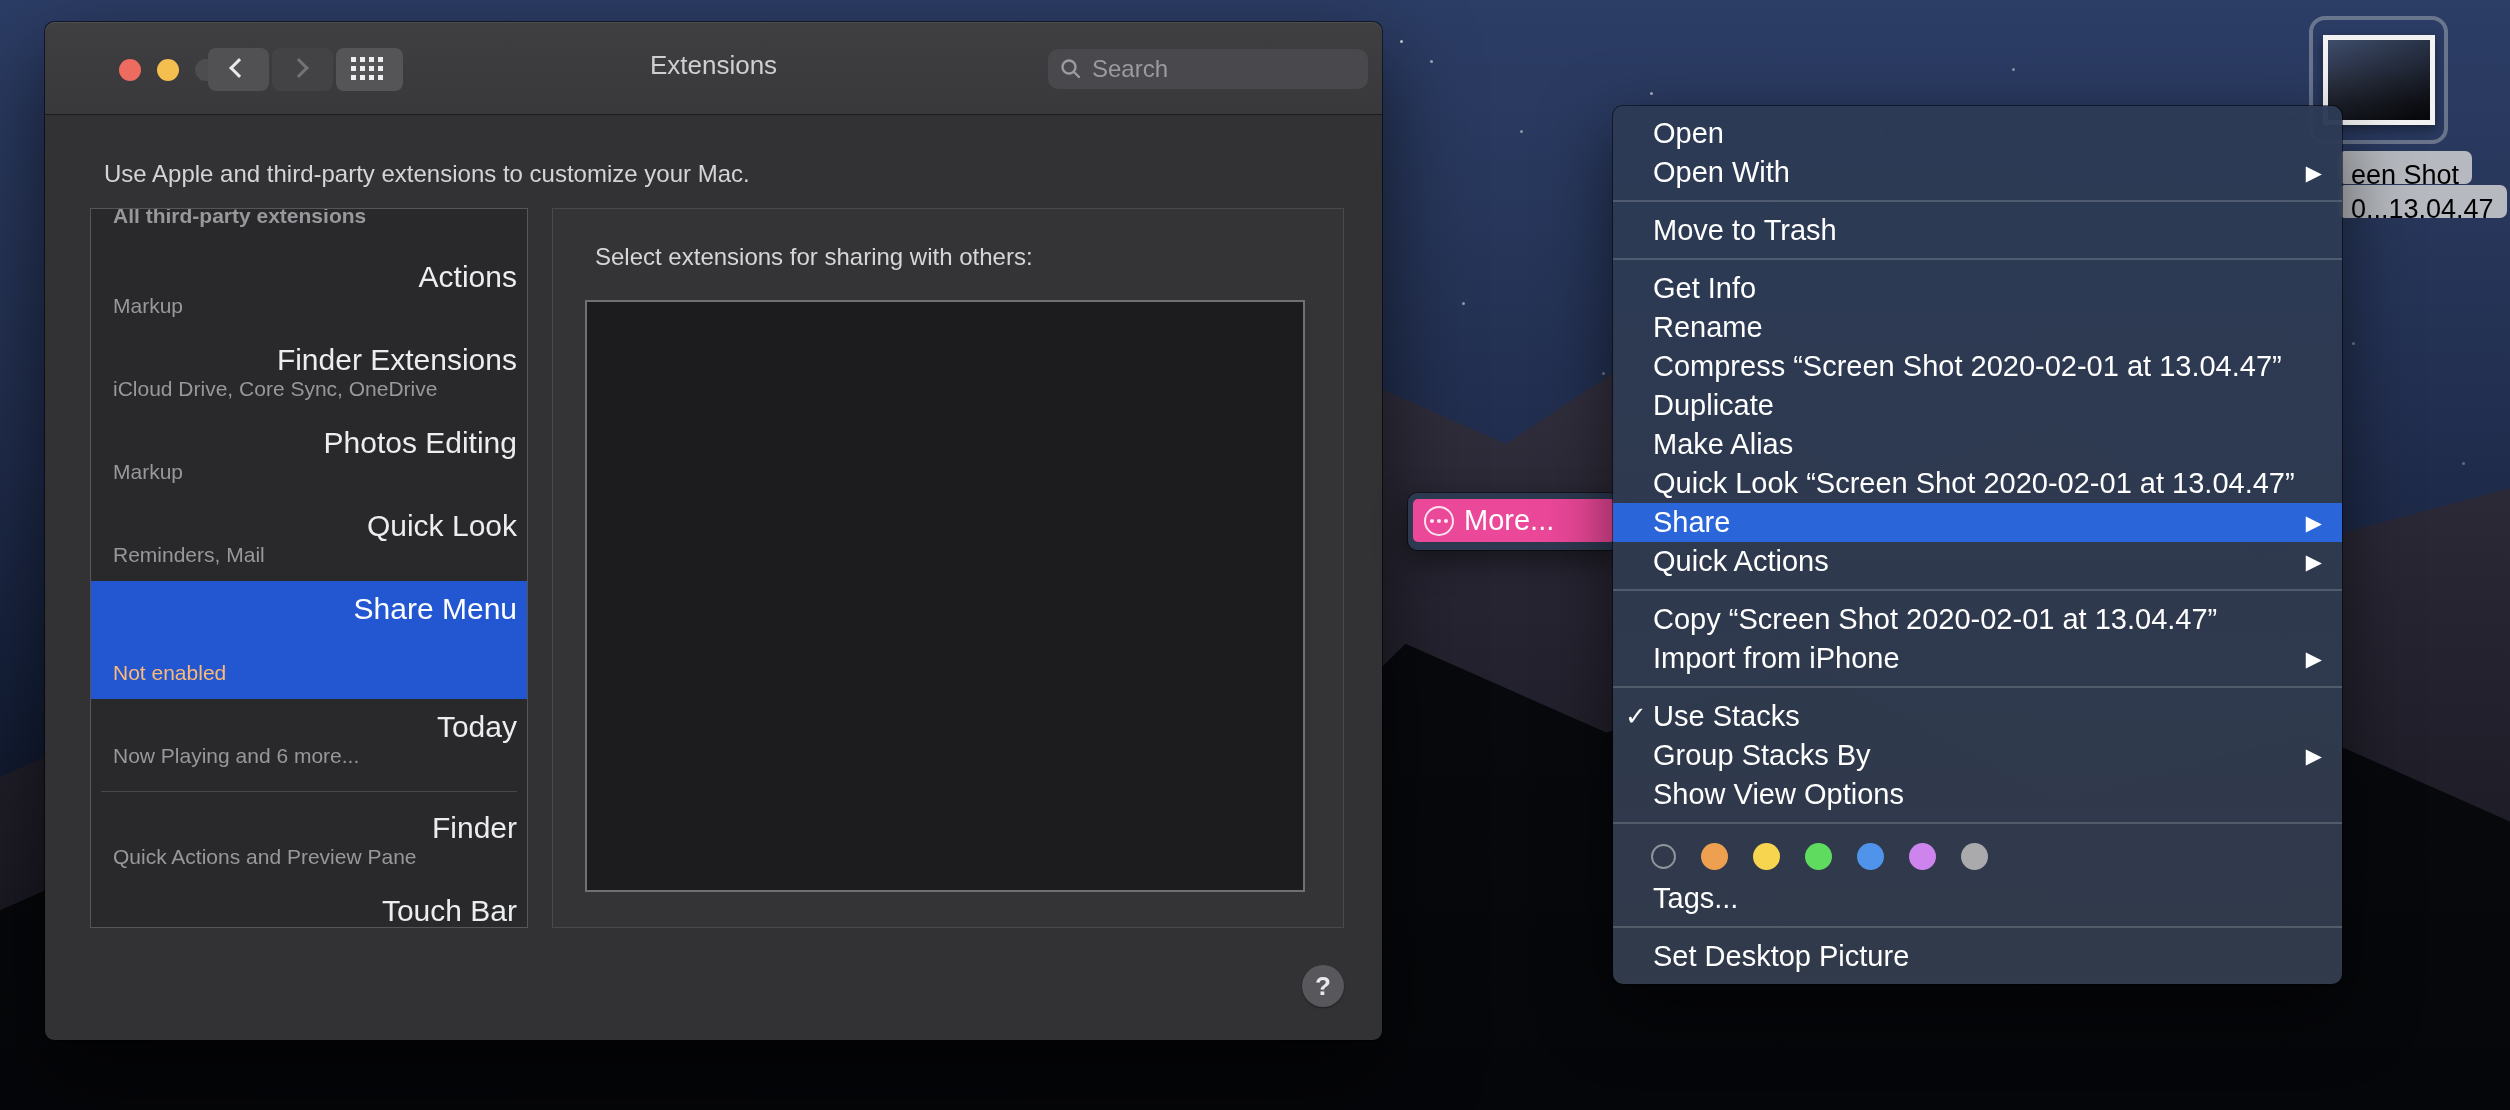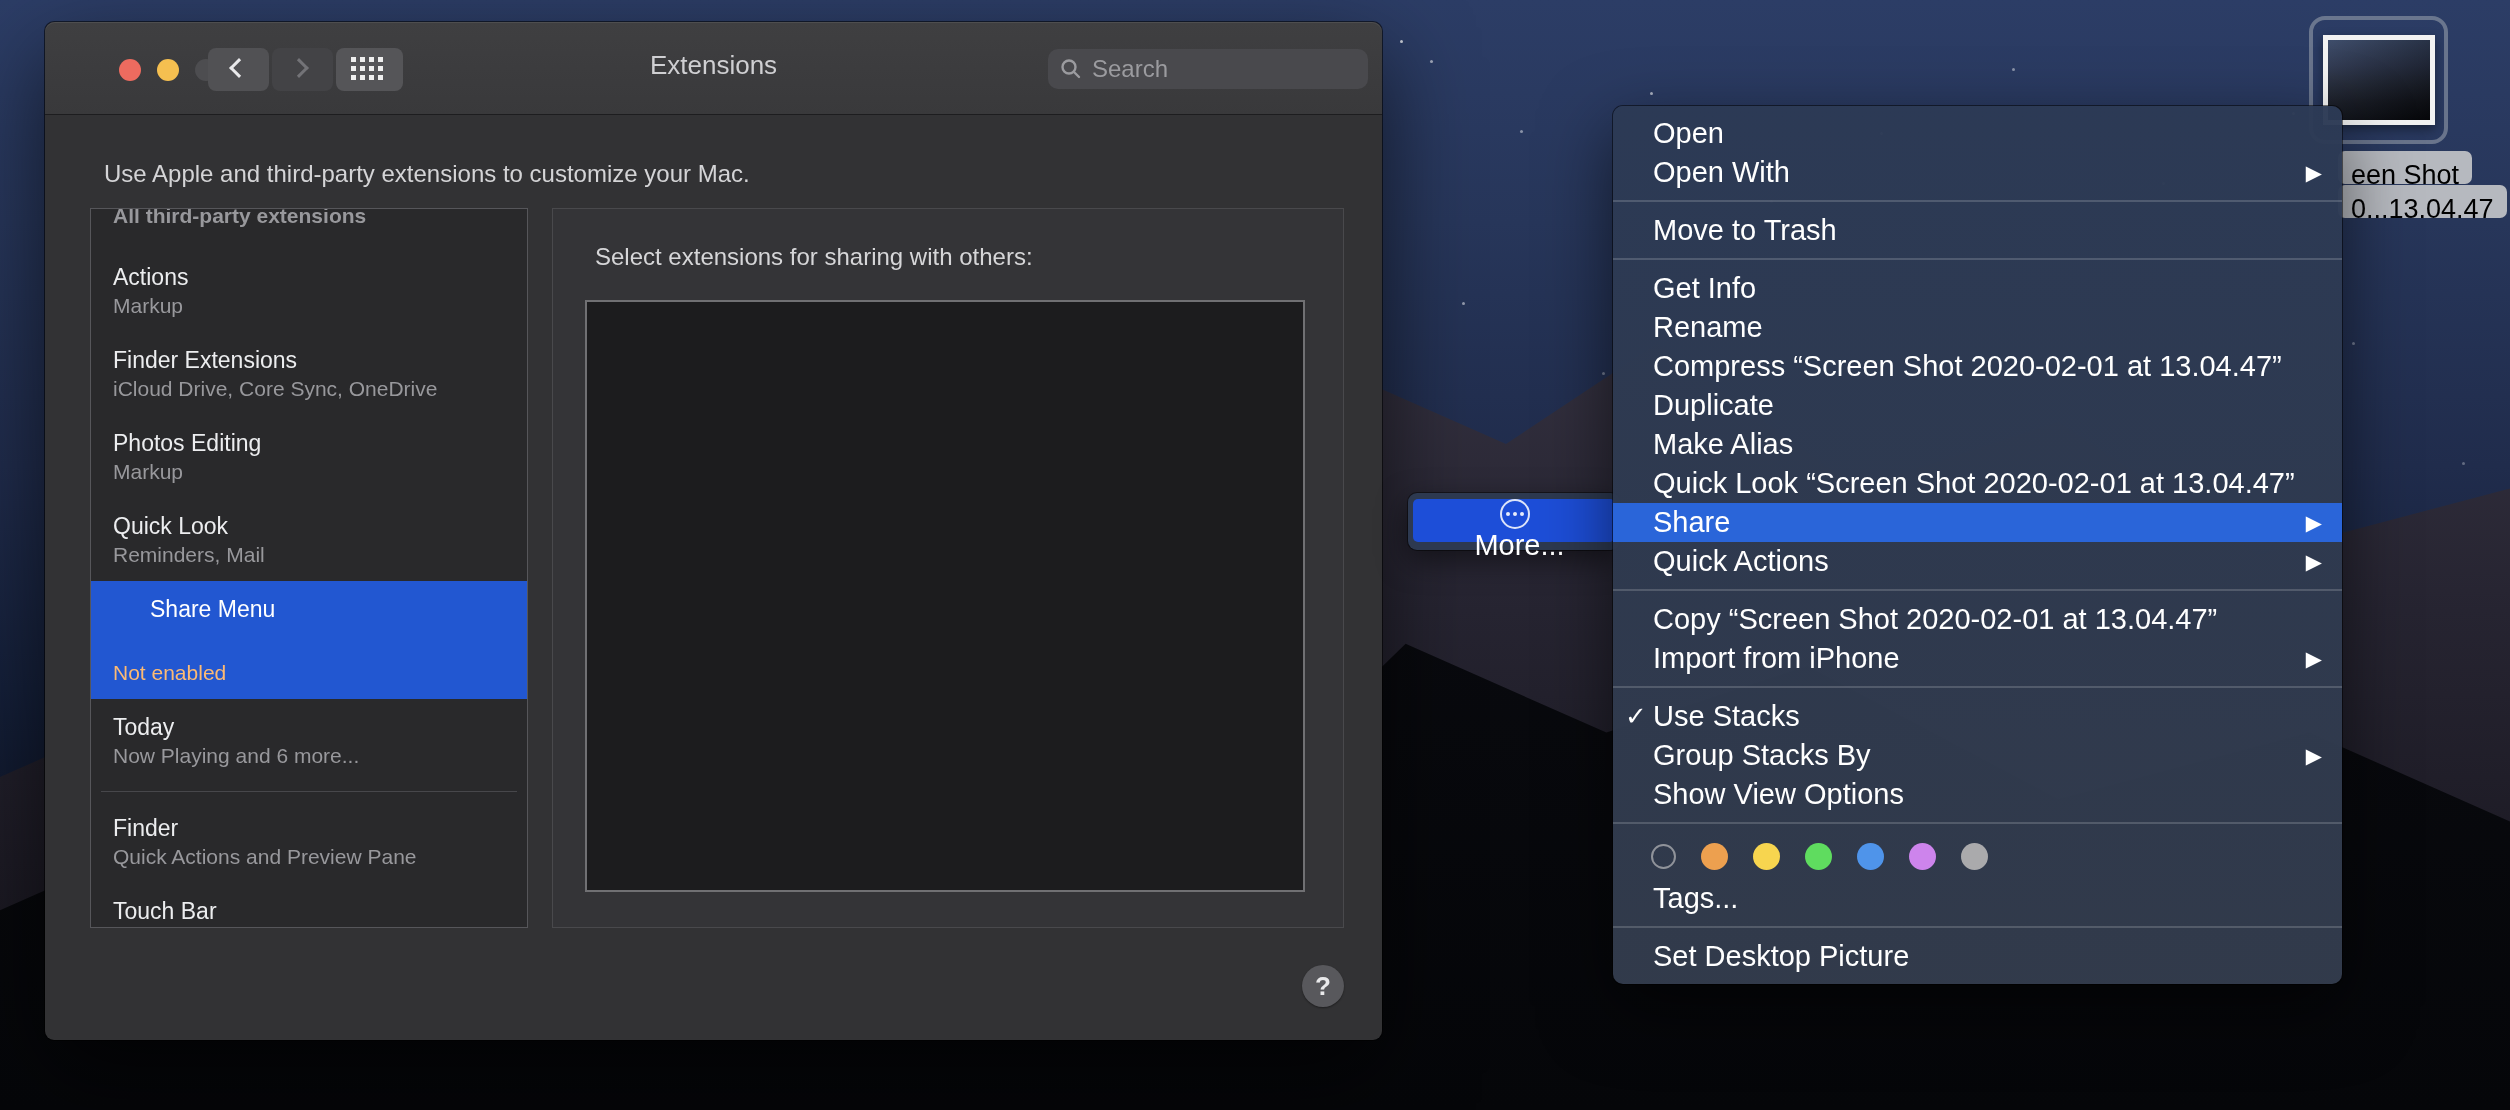--- a/index.html
+++ b/index.html
@@ -52,37 +52,37 @@
   .search{position:absolute;left:1003px;top:27px;width:320px;height:40px;border-radius:10px;background:#49494d;display:flex;align-items:center;padding:0 12px;}
   .search svg{flex:0 0 auto;margin-right:8px;}
   .search input{background:transparent;border:none;outline:none;color:#c9c9cc;font-size:24px;width:100%;}
   .search input::placeholder{color:#9b9b9f;}
   .subtitle{position:absolute;left:59px;top:129px;font-size:24px;color:#d4d4d6;margin-top:9px;}
   
   .sidebar{position:absolute;left:45px;top:186px;width:438px;height:720px;background:#29292b;border:1px solid #56565a;overflow:hidden;}
   .sb-partial{height:40px;overflow:hidden;padding-left:22px;}
   .sb-partial .s{margin-top:-7px;font-weight:bold;}
   .sb-row{padding:13px 10px 13px 22px;}
-  .sb-row .t{font-size:23px;line-height:30px;color:#ecedef;}
+  .sb-row .t{font-size:30px;line-height:30px;color:#ecedef;text-align:right;}
   .sb-row .s,.sb-partial .s{font-size:21px;line-height:27px;color:#98989c;display:block;}
   .sb-row.sel{background:#2257d1;}
   .sb-row.sel .t{color:#ffffff;margin-left:37px;}
   .sb-row.sel .s{color:#fdba74;margin-top:35px;}
   .sb-div{height:1px;background:#47474b;margin:9px 10px 8px 10px;}
   
   .rpanel{position:absolute;left:507px;top:186px;width:792px;height:720px;background:#343437;border:1px solid #49494c;padding-left:48px;}
   .rpanel .heading{position:absolute;left:42px;top:34px;font-size:24px;color:#d6d6d8;}
   .rpanel .listbox{position:absolute;left:32px;top:91px;width:720px;height:592px;background:#1c1c1e;border:2px solid #707073;}
   .helpbtn{position:absolute;left:1257px;top:943px;width:42px;height:42px;border-radius:50%;background:#58585c;
     color:#e9e9eb;font-size:26px;font-weight:700;text-align:center;line-height:42px;box-shadow:0 1px 2px rgba(0,0,0,.4);}
   
   .more-panel{position:absolute;left:1408px;top:493px;width:212px;height:57px;z-index:4;background:#2d3950;border-radius:9px;
     box-shadow:0 10px 30px rgba(0,0,0,.5),0 0 0 1px rgba(0,0,0,.45);}
-  .more-item{position:absolute;left:5px;top:6px;right:5px;height:43px;border-radius:5px;background:#1d4ed8;
-    display:flex;align-items:center;padding-left:11px;color:#fff;font-size:29px;flex-direction:column;}
+  .more-item{position:absolute;left:5px;top:6px;right:5px;height:43px;border-radius:5px;background:#ec4899;
+    display:flex;align-items:center;padding-left:11px;color:#fff;font-size:29px;}
   .more-ellipsis{width:30px;height:30px;border-radius:50%;border:2px solid rgba(255,255,255,.85);margin-right:10px;
     display:flex;align-items:center;justify-content:center;gap:3px;flex:0 0 auto;}
   .more-ellipsis i{width:4px;height:4px;border-radius:50%;background:rgba(255,255,255,.9);}
   
   .cmenu{position:absolute;left:1613px;top:106px;width:729px;z-index:5;padding:8px 0;border-radius:10px;
     background:linear-gradient(180deg,rgba(44,58,85,.97) 0%,rgba(47,58,79,.97) 55%,rgba(51,60,77,.97) 100%);
     box-shadow:0 24px 70px rgba(0,0,0,.55),0 0 0 1px rgba(0,0,0,.5);}
   .menu-item{position:relative;height:39px;line-height:39px;padding-left:12px;color:#ffffff;font-size:29px;white-space:nowrap;display:flex;}
   .menu-item .chk{width:28px;flex:0 0 auto;font-size:26px;}
   .menu-item .lab{flex:1 1 auto;overflow:hidden;}

